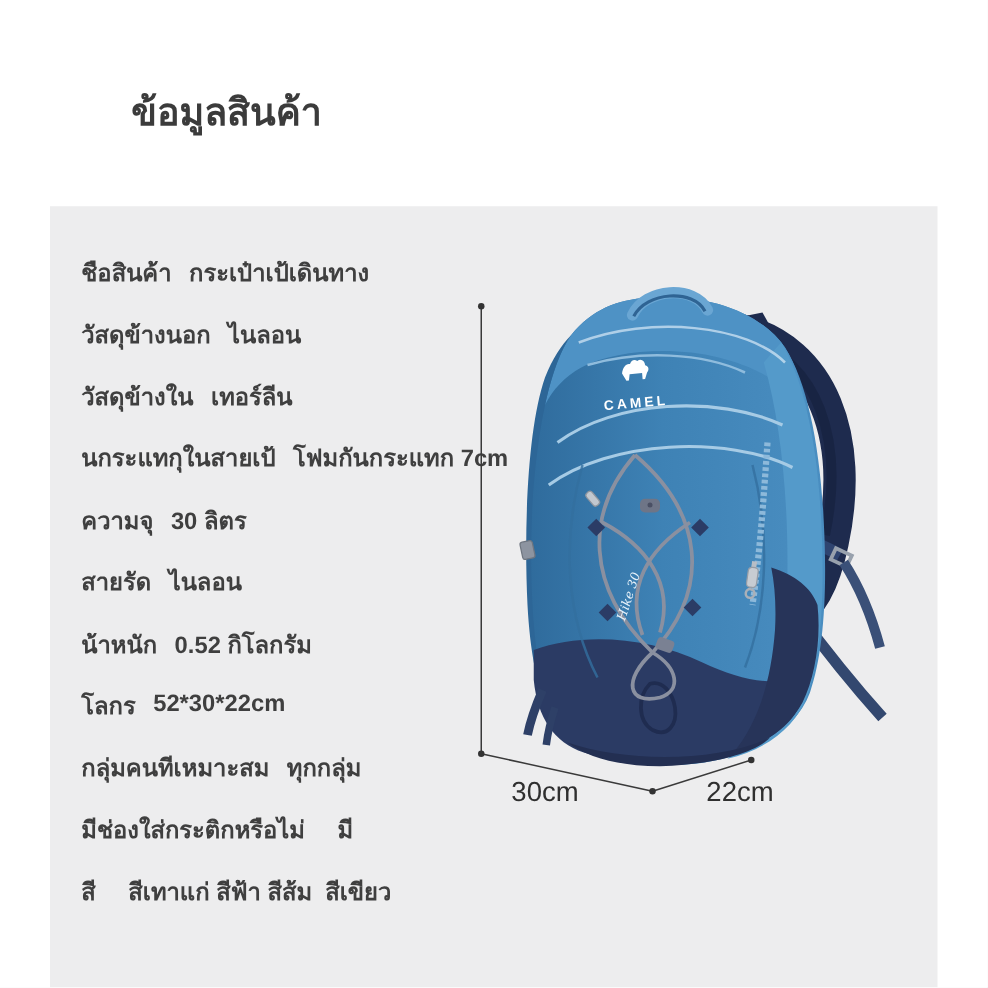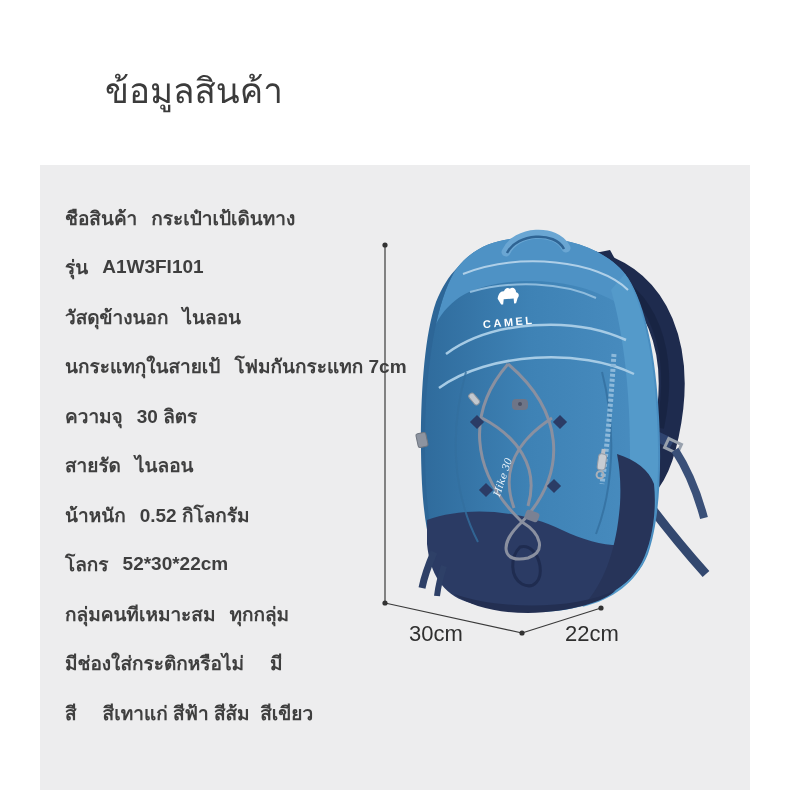--- a/index.html
+++ b/index.html
@@ -8,23 +8,23 @@
     width: 790px;
     height: 790px;
     background: #ffffff;
     overflow: hidden;
     font-family: "Liberation Sans", "DejaVu Sans", sans-serif;
   }
   .page-title {
     position: absolute;
     left: 105px;
     top: 66px;
-    font-size: 35px;
+    font-size: 30px;
     line-height: 50px;
-    font-weight: normal;
+    font-weight: bold;
     color: #3b3b3b;
     white-space: pre;
   }
   .panel {
     position: absolute;
     left: 40px;
     top: 165px;
     width: 710px;
     height: 625px;
     background: #ededee;
@@ -82,26 +82,26 @@
   <div class="page-title">ข้อมูลสินค้า</div>
 
   <div class="panel">
 
     <div class="spec-list">
       <div class="spec-row">
         <span class="spec-label">ชือสินค้า</span>
         <span class="spec-value">กระเป๋าเป้เดินทาง</span>
       </div>
       <div class="spec-row">
-        <span class="spec-label">รุ่น</span>
-        <span class="spec-value">A1W3FI101</span>
-      </div>
-      <div class="spec-row">
         <span class="spec-label">วัสดุข้างนอก</span>
         <span class="spec-value">ไนลอน</span>
+      </div>
+      <div class="spec-row">
+        <span class="spec-label">วัสดุข้างใน</span>
+        <span class="spec-value">เทอร์ลีน</span>
       </div>
       <div class="spec-row">
         <span class="spec-label">นกระแทกุในสายเป้</span>
         <span class="spec-value">โฟมกันกระแทก 7cm</span>
       </div>
       <div class="spec-row">
         <span class="spec-label">ความจุ</span>
         <span class="spec-value">30 ลิตร</span>
       </div>
       <div class="spec-row">

